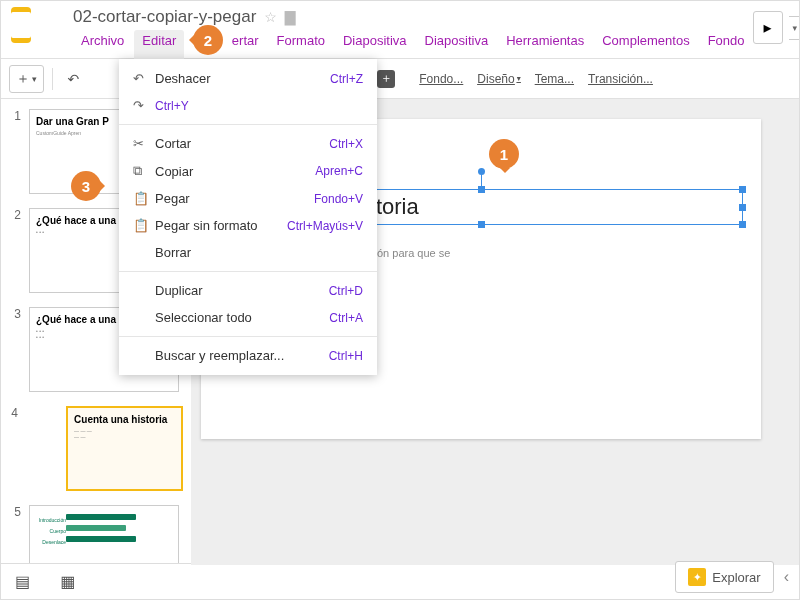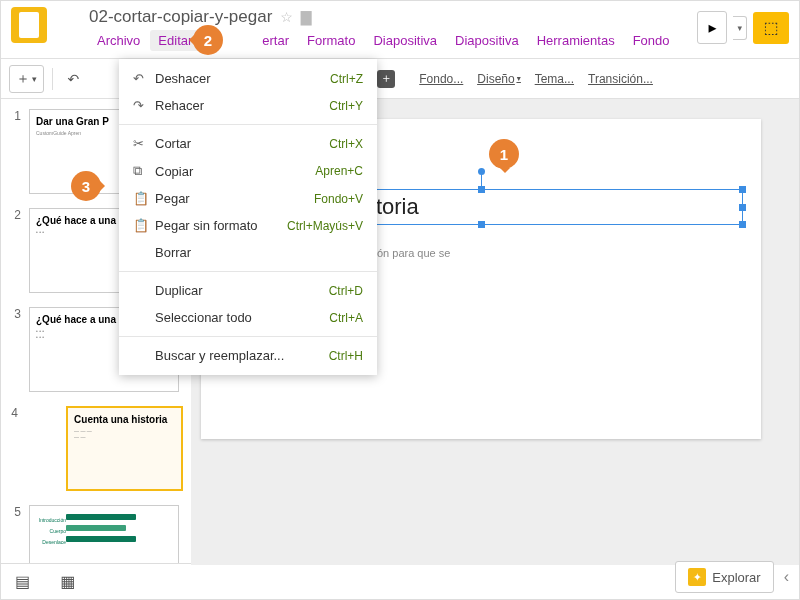--- a/index.html
+++ b/index.html
@@ -48,21 +48,21 @@
 .subtext { position: absolute; left: 26px; top: 128px; font-size: 11px; color: #888; }
 .footer { position: absolute; bottom: 0; left: 0; width: 190px; height: 36px; border-top: 1px solid #ddd; display: flex; align-items: center; padding: 0 14px; gap: 30px; background:#fff; }
 .footer-icon { color: #555; font-size: 16px; }
 .explore-bar { position: absolute; bottom: 6px; right: 10px; display: flex; align-items: center; gap: 10px; }
 .explore-btn { border: 1px solid #ccc; border-radius: 3px; padding: 6px 12px; font-size: 13px; color: #555; display: flex; align-items: center; gap: 6px; background: #fff; }
 .explore-star { width: 18px; height: 18px; background: #f5ba14; border-radius: 2px; display:flex; align-items:center; justify-content:center; color:#fff; font-size:11px; }
 .dropdown { position: absolute; left: 118px; top: 58px; width: 258px; background: #fff; box-shadow: 0 2px 10px rgba(0,0,0,0.25); padding: 6px 0; z-index: 100; }
 .dd-item { display: flex; align-items: center; padding: 6px 14px; font-size: 13px; color: #333; cursor: pointer; }
 .dd-icon { width: 22px; color: #666; font-size: 13px; }
 .dd-label { flex: 1; }
-.dd-short { color: #4d7c0f; font-size: 12px; }
+.dd-short { color: #6d28d9; font-size: 12px; }
 .dd-sep { height: 1px; background: #e5e5e5; margin: 5px 0; }
 .callout { position: absolute; width: 30px; height: 30px; background: #e88132; border-radius: 50%; color: #fff; font-weight: bold; display: flex; align-items: center; justify-content: center; font-size: 15px; z-index: 200; }
 .callout::after { content:''; position:absolute; bottom:-8px; left:10px; border:5px solid transparent; border-top-color:#e88132; }
 .callout.c1 { left: 488px; top: 138px; }
 .callout.c1::after { bottom:-9px; left:11px; }
 .callout.c2 { left: 192px; top: 24px; }
 .callout.c2::after { bottom: 10px; left: -9px; border:5px solid transparent; border-right-color:#e88132; }
 .callout.c3 { left: 70px; top: 170px; }
 .callout.c3::after { bottom: 10px; right: -9px; left:auto; border:5px solid transparent; border-left-color:#e88132; }
 </style>
@@ -81,20 +81,21 @@
     </div>
     <div class="menubar">
       <span class="menu-item">Archivo</span>
       <span class="menu-item active">Editar</span>
       <span class="menu-item" style="visibility:hidden">Ver In</span>
       <span class="menu-item">ertar</span>
       <span class="menu-item">Formato</span>
       <span class="menu-item">Diapositiva</span>
       <span class="menu-item">Diapositiva</span>
       <span class="menu-item">Herramientas</span>
+      <span class="menu-item">Complementos</span>
       <span class="menu-item">Fondo</span>
     </div>
   </div>
   <div class="header-right">
     <div class="present-btn">▸</div>
     <div class="present-drop">▾</div>
     <div class="share-btn">⬚</div>
 
   </div>
 </div>
@@ -191,21 +192,20 @@
 </div>
 
 <div class="dropdown">
   <div class="dd-item">
       <span class="dd-icon">↶</span>
       <span class="dd-label">Deshacer</span>
       <span class="dd-short">Ctrl+Z</span>
     </div>
   <div class="dd-item">
       <span class="dd-icon">↷</span>
-      <span class="dd-label">Rehacer</span>
       <span class="dd-short">Ctrl+Y</span>
     </div>
   <div class="dd-sep"></div>
   <div class="dd-item">
       <span class="dd-icon">✂</span>
       <span class="dd-label">Cortar</span>
       <span class="dd-short">Ctrl+X</span>
     </div>
   <div class="dd-item">
       <span class="dd-icon">⧉</span>

